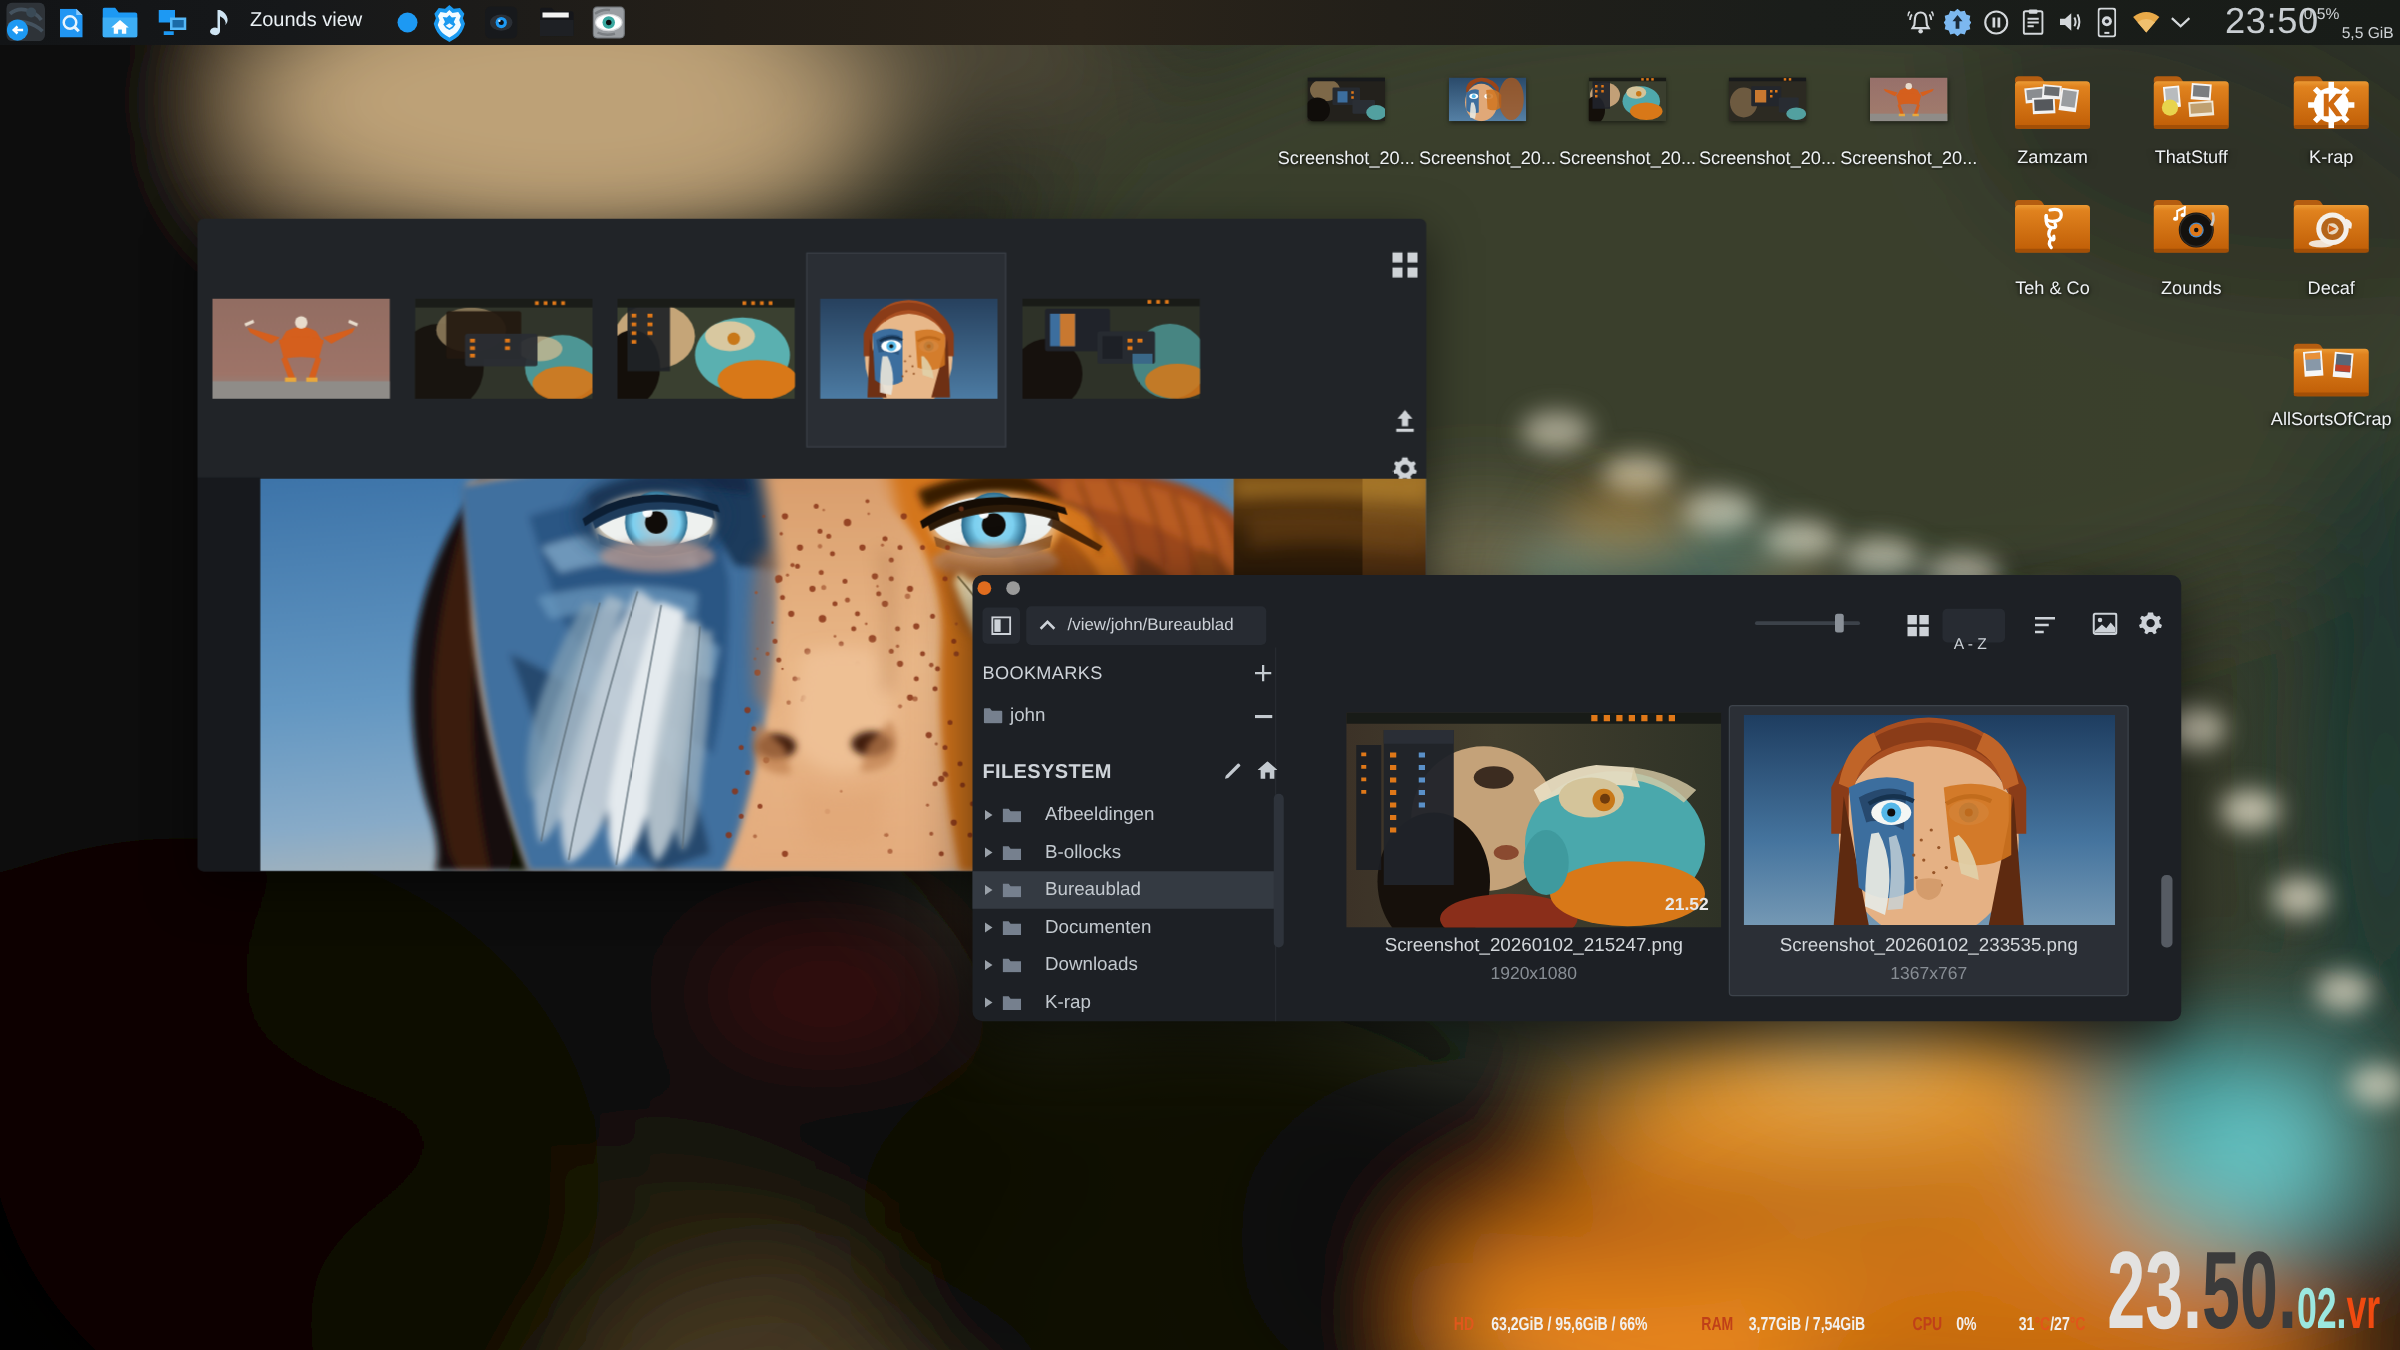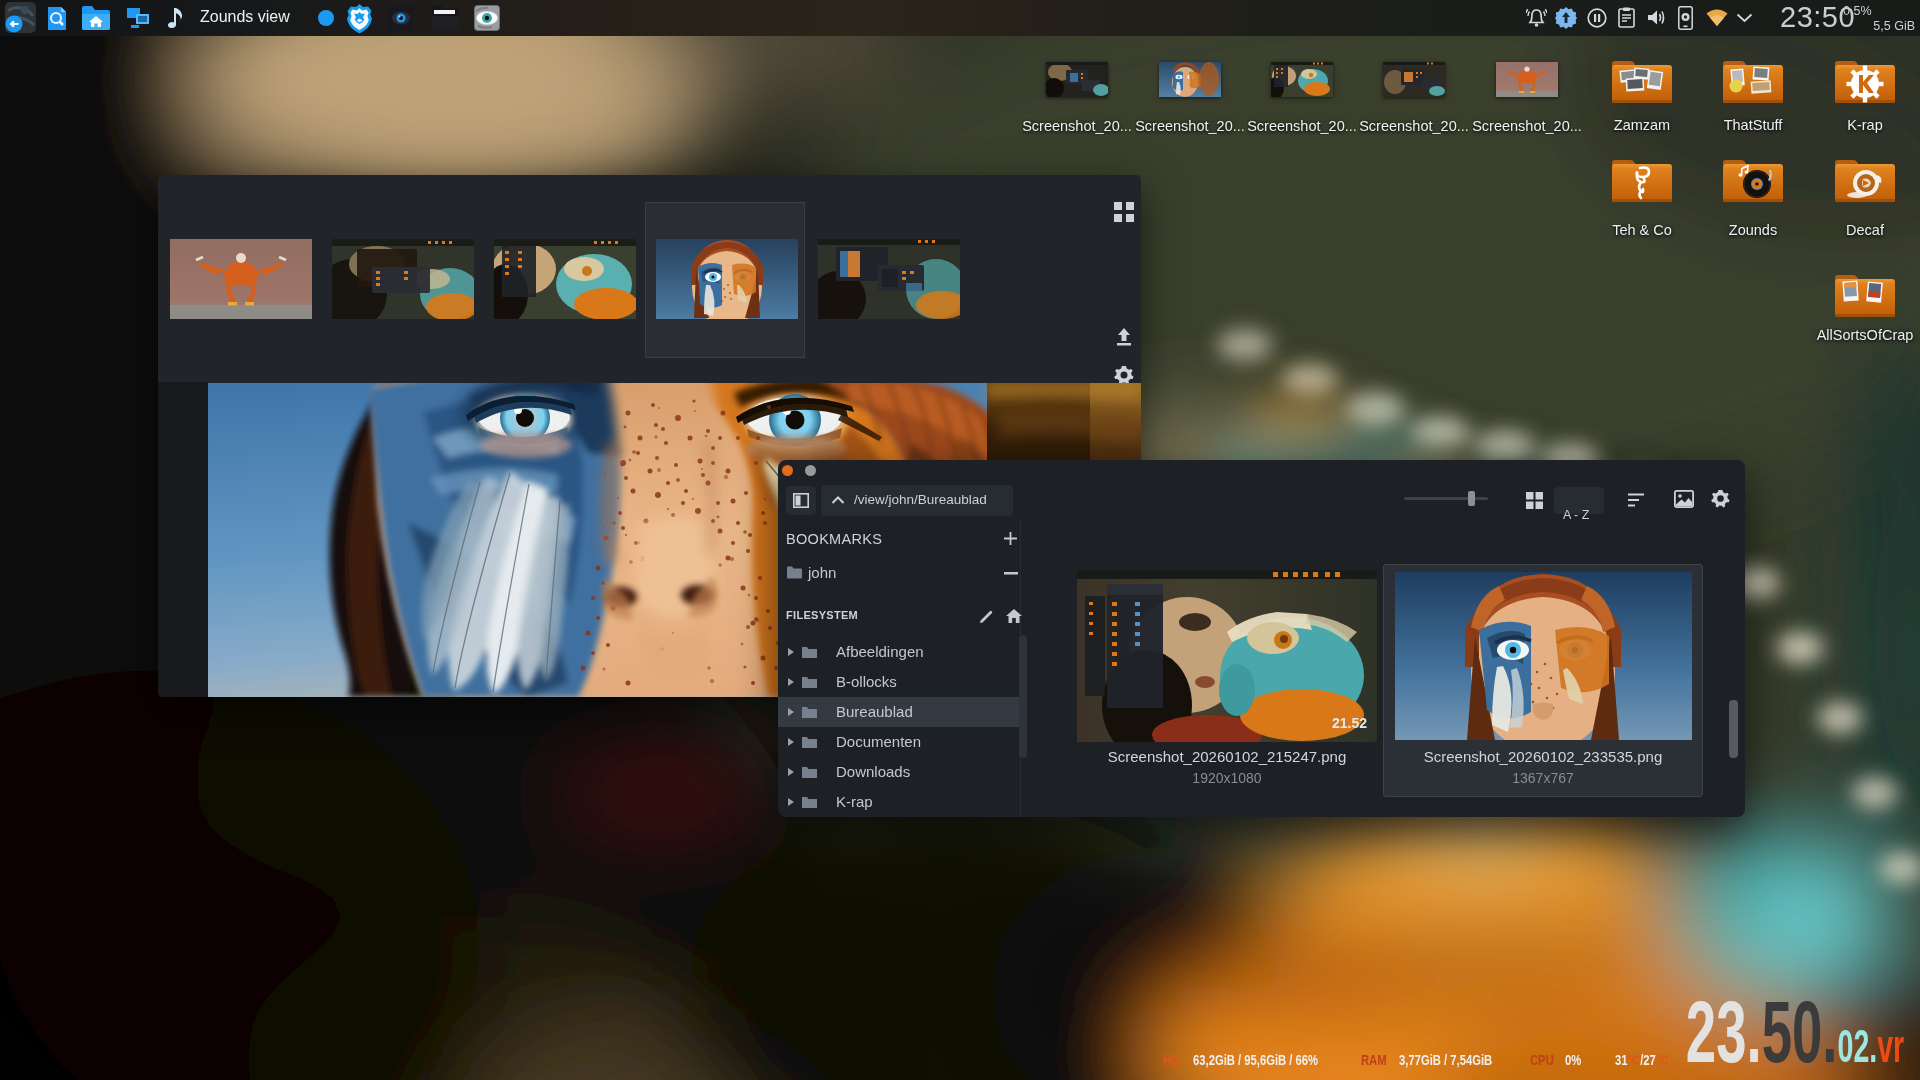--- a/index.html
+++ b/index.html
@@ -838,21 +838,21 @@
     <svg class="abs" style="left:225px;top:71px" width="15" height="15" viewBox="0 0 15 15" stroke="#c3c9cf" stroke-width="1.8">
         <path d="M7.5 1 L7.5 14 M1 7.5 L14 7.5"></path>
       </svg>
     <svg class="abs" style="left:9px;top:106px" width="15" height="13" viewBox="0 0 15 13" fill="#76808e">
         <path d="M0 1.5 Q0 0.5 1 0.5 L5 0.5 L6.5 2.5 L14 2.5 Q15 2.5 15 3.5 L15 11.5 Q15 12.5 14 12.5 L1 12.5 Q0 12.5 0 11.5 Z"></path>
       </svg>
     <div class="abs" style="left:30px;top:104px;font-size:15px;color:#c3c9cf;">john</div>
     <svg class="abs" style="left:226px;top:112px" width="14" height="3" viewBox="0 0 14 3">
         <rect width="14" height="2.5" fill="#c3c9cf"></rect>
       </svg>
-    <div class="abs" style="left:8px;top:149px;font-size:11px;font-weight:bold;color:#ced3d9;letter-spacing:0.3px;">FILESYSTEM</div>
+    <div class="abs" style="left:8px;top:149px;font-size:16px;font-weight:bold;color:#ced3d9;letter-spacing:0.3px;">FILESYSTEM</div>
     <svg class="abs" style="left:201px;top:150px" width="14" height="14" viewBox="0 0 14 14">
         <path d="M1 13 L3.5 12.4 L13 2.9 Q13.6 2.3 13 1.7 L12.3 1 Q11.7 0.4 11.1 1 L1.6 10.5 Z" fill="#c3c9cf"></path>
       </svg>
     <svg class="abs" style="left:228px;top:149px" width="16" height="15" viewBox="0 0 16 15" fill="#c3c9cf">
         <path d="M8 0 L16 7 L13.5 7 L13.5 14 L9.8 14 L9.8 9 L6.2 9 L6.2 14 L2.5 14 L2.5 7 L0 7 Z"></path>
       </svg>
     <div class="fmrow" style="top:177px;">
         <span class="tri"></span>
         <span class="fic"></span>
         <span class="ftx">Afbeeldingen</span>

